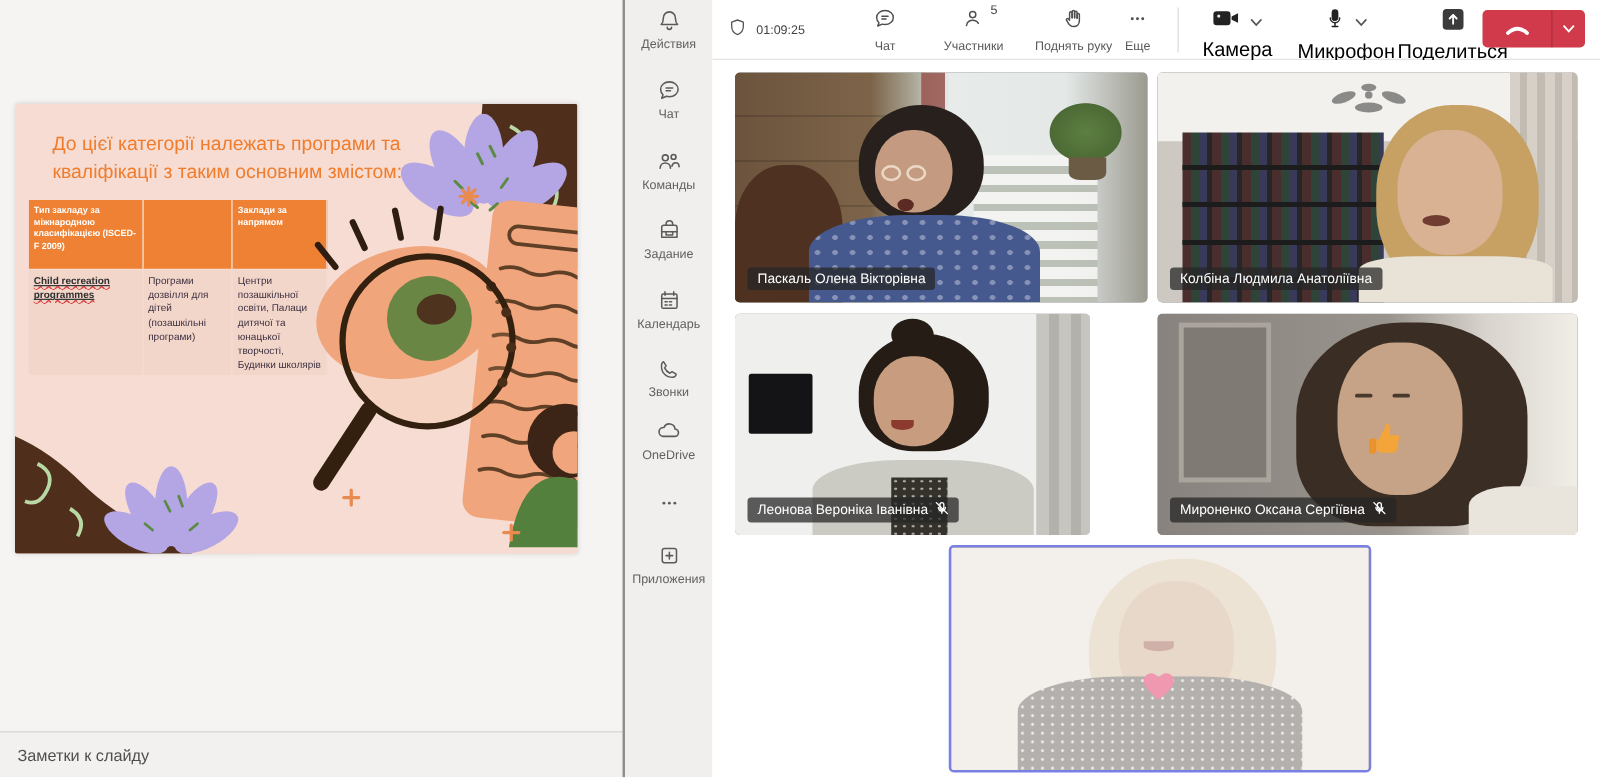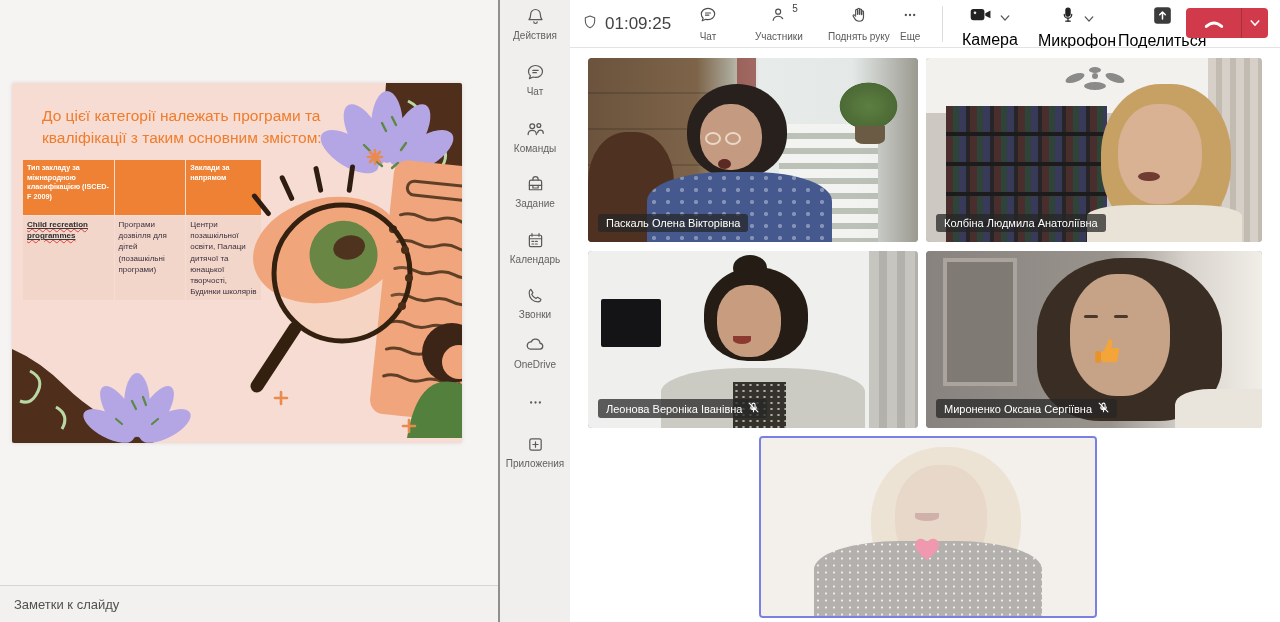--- a/index.html
+++ b/index.html
@@ -34,40 +34,40 @@
   .side-item{position:absolute;left:0;width:70px;display:flex;flex-direction:column;align-items:center;
              gap:3px;cursor:pointer;}
   .side-item .lbl{font-size:10px;color:#616161;text-align:right;line-height:1.1;}
   .side-item svg{display:block;}
 
   
   .meeting{position:absolute;left:570px;top:0;width:710px;height:622px;background:#fff;}
   .toolbar{position:absolute;left:0;top:0;width:710px;height:48px;background:#fff;
            border-bottom:1px solid #e3e3e3;}
   .timer-wrap{position:absolute;left:12px;top:14px;display:flex;align-items:center;gap:7px;}
-  .timer{font-size:17px;color:#424242;}
+  .timer{font-size:10px;color:#424242;}
   .tb-btn{position:absolute;top:5px;display:flex;flex-direction:column;align-items:center;gap:2px;cursor:pointer;}
   .tb-btn .lbl{font-size:10px;color:#5a5a5a;white-space:nowrap;}
   .tb-sep{position:absolute;left:372px;top:6px;width:1px;height:36px;background:#dcdcdc;}
   .chev{display:inline-block;}
   .pcount{position:absolute;top:-2px;right:-9px;font-size:10px;color:#3f3f3f;}
   .icon-rel{position:relative;}
   .media-btn{position:absolute;top:5px;display:flex;flex-direction:column;align-items:center;gap:2px;cursor:pointer;}
   .media-row{display:flex;align-items:center;gap:7px;}
   .hangup{position:absolute;right:12px;top:8px;width:82px;height:30px;background:#d03a4b;border-radius:4px;
           display:flex;align-items:center;cursor:pointer;}
   .hangup .half{flex:1;display:flex;align-items:center;justify-content:center;height:100%;}
   .hangup .div{width:1px;height:100%;background:rgba(0,0,0,.18);}
 
   
   .stage{position:absolute;left:0;top:48px;width:710px;height:574px;background:#fff;}
   .tile{position:absolute;border-radius:4px;overflow:hidden;cursor:pointer;background:#888;text-align:right;}
   .tileA{left:18px;top:10px;width:330px;height:184px;}
   .tileB{left:356px;top:10px;width:336px;height:184px;}
-  .tileC{left:18px;top:203px;width:330px;height:177px;text-decoration:underline;}
+  .tileC{left:18px;top:203px;width:284px;height:177px;text-decoration:underline;}
   .tileD{left:356px;top:203px;width:336px;height:177px;}
   .tileE{left:189px;top:388px;width:338px;height:182px;border:2px solid #7a80e3;}
   .feed{position:absolute;inset:0;}
   .feed *{position:absolute;}
   .name-tag{position:absolute;left:10px;bottom:10px;background:rgba(38,38,38,.74);color:#fff;
             font-size:11px;padding:3px 8px;border-radius:3px;display:flex;align-items:center;gap:6px;z-index:5;}
 
   
   .tA{background:linear-gradient(90deg,#6b533d 0%,#7d6449 33%,#a9a595 43%,#e7ebea 52%,#e4e9e8 80%,#9b9a90 100%);}
   .tA .panel{left:0;top:0;width:46%;height:100%;background:repeating-linear-gradient(180deg,rgba(0,0,0,0) 0 34px,rgba(0,0,0,.14) 34px 36px);}

